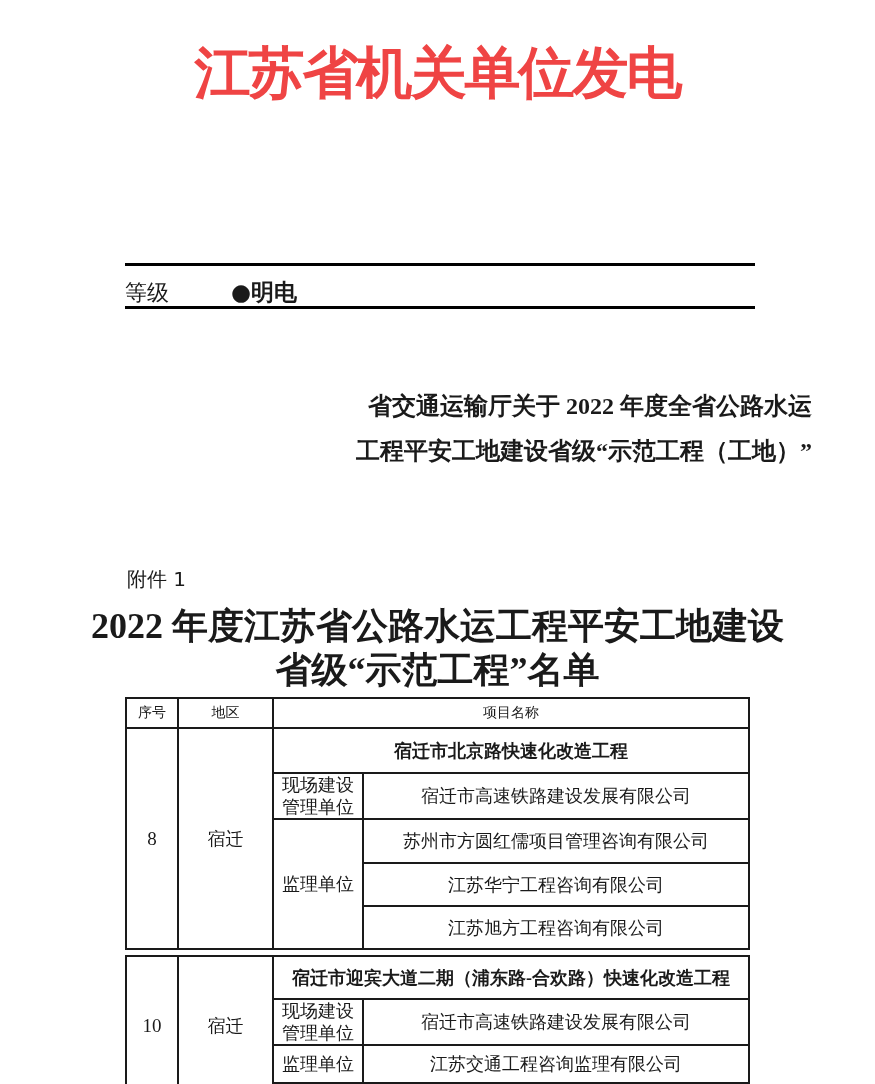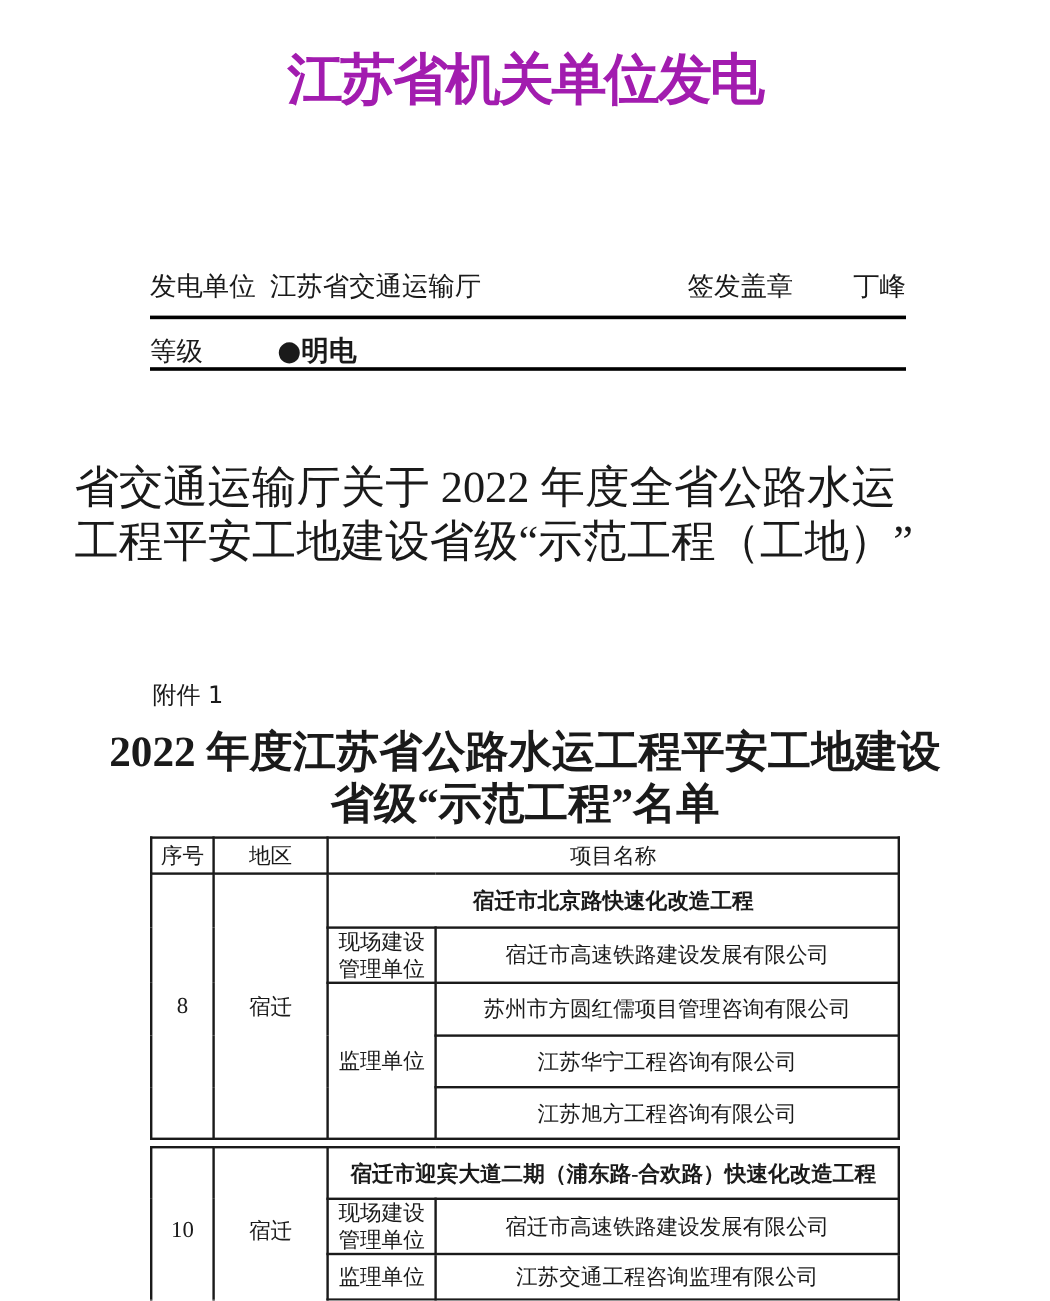--- a/index.html
+++ b/index.html
@@ -10,23 +10,23 @@
     overflow:hidden;
     font-family:"Liberation Serif","DejaVu Serif",serif;
     color:#1a1a1a;
   }
   
   .banner{
     position:absolute;top:36px;left:0;width:100%;
     text-align:center;
     font-family:"Liberation Serif","DejaVu Serif",serif;
     font-weight:bold;
-    font-size:46px;
+    font-size:56px;
     letter-spacing:-2px;
-    color:#a21caf;
+    color:#ef4444;
     white-space:nowrap;
   }
   
   .meta1{
     position:absolute;top:224px;left:125px;width:630px;
     display:flex;align-items:baseline;
     font-size:22px;white-space:nowrap;
   }
   .meta1 .val{margin-left:12px;}
   .meta1 .signlab{margin-left:auto;}
@@ -43,22 +43,22 @@
   }
   .meta2 .grade{
     margin-left:62px;
     font-family:"DejaVu Sans","Liberation Sans",sans-serif;
     font-weight:bold;font-size:23px;
   }
   .meta2 .docnum{margin-left:28px;}
   
   .doc-title{
     position:absolute;top:384px;left:62px;width:750px;
-    text-align:left;
-    font-size:37px;font-weight:normal;line-height:45px;
+    text-align:right;
+    font-size:24px;font-weight:bold;line-height:45px;
   }
   
   .attachment{
     position:absolute;top:566px;left:127px;
     font-family:"DejaVu Sans","Liberation Sans",sans-serif;
     font-size:20px;font-weight:500;text-align:center;
   }
   .list-title{
     position:absolute;top:604px;left:0;width:100%;
     text-align:center;
@@ -73,44 +73,38 @@
   }
   table.roster.block1{top:697px;}
   table.roster.block2{top:955px;}
   table.roster td{
     border:2px solid #1a1a1a;
     text-align:center;vertical-align:middle;
     padding:0;overflow:hidden;
   }
   table.roster td.head{
     font-family:"DejaVu Sans","Liberation Sans",sans-serif;
-    font-size:18px;font-weight:500;
+    font-size:14px;font-weight:500;
   }
   table.roster td.num{font-size:19px;}
   table.roster td.proj{font-weight:bold;}
   table.roster td.role .wrap{
     display:block;width:76px;margin:0 auto;line-height:22px;
   }
   .h30{height:30px;} .h45{height:45px;} .h46{height:46px;}
   .h44{height:44px;} .h43{height:43px;} .h42{height:42px;}
   .h38{height:38px;} .h12{height:12px;}
 </style>
 </head>
 <body>
 
 <div class="page">
 
   <div class="banner">江苏省机关单位发电</div>
 
-  <div class="meta1">
-    <span>发电单位</span>
-    <span class="val">江苏省交通运输厅</span>
-    <span class="signlab">签发盖章</span>
-    <span class="signval">丁峰</span>
-  </div>
 
   <div class="rule r1"></div>
 
   <div class="meta2">
     <span>等级</span>
     <span class="grade">●明电</span>
   </div>
 
   <div class="rule r2"></div>
 

